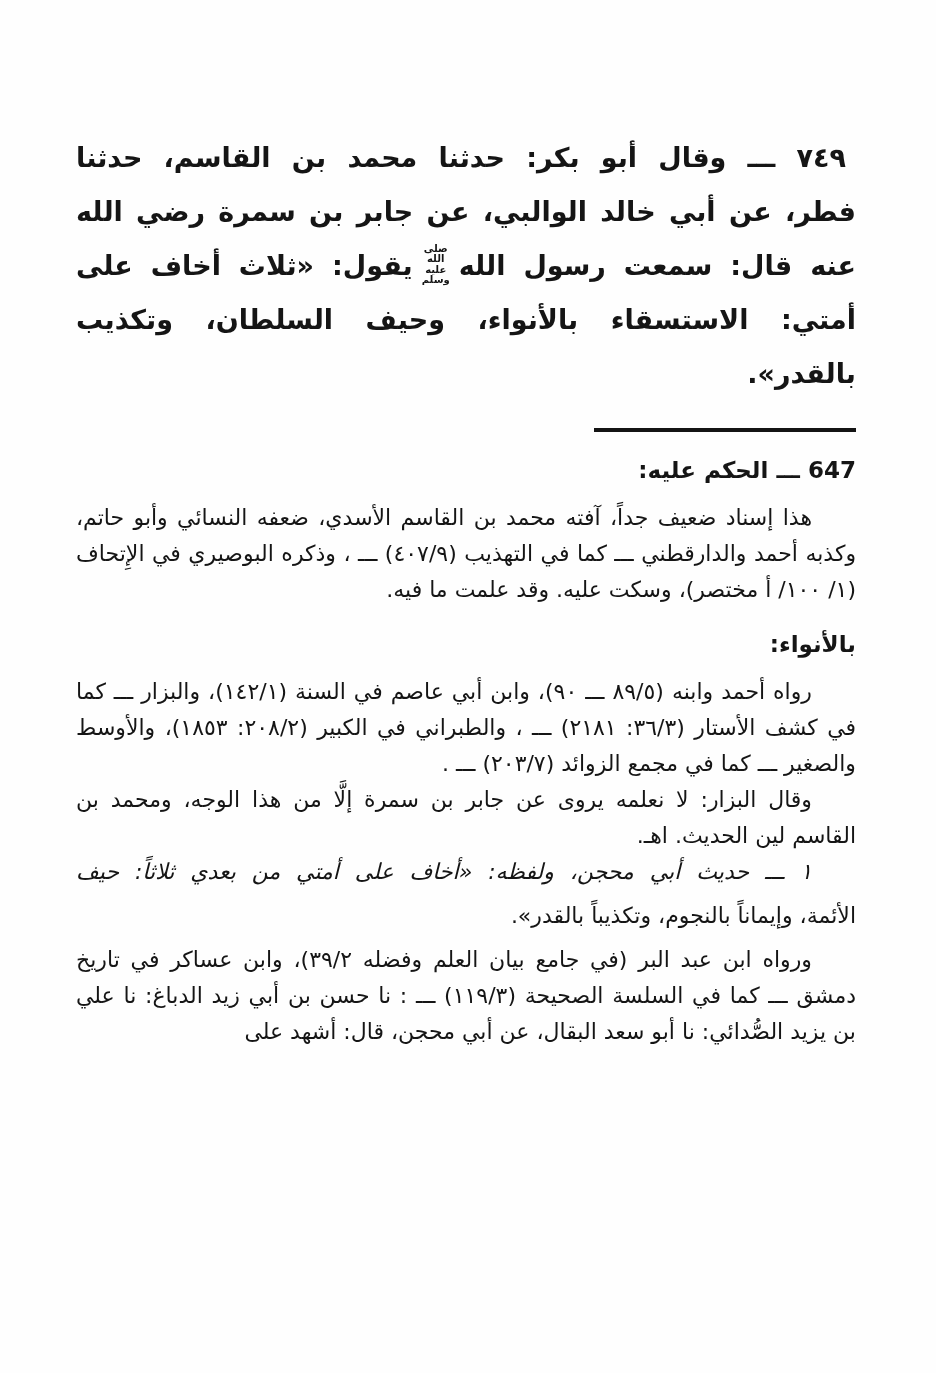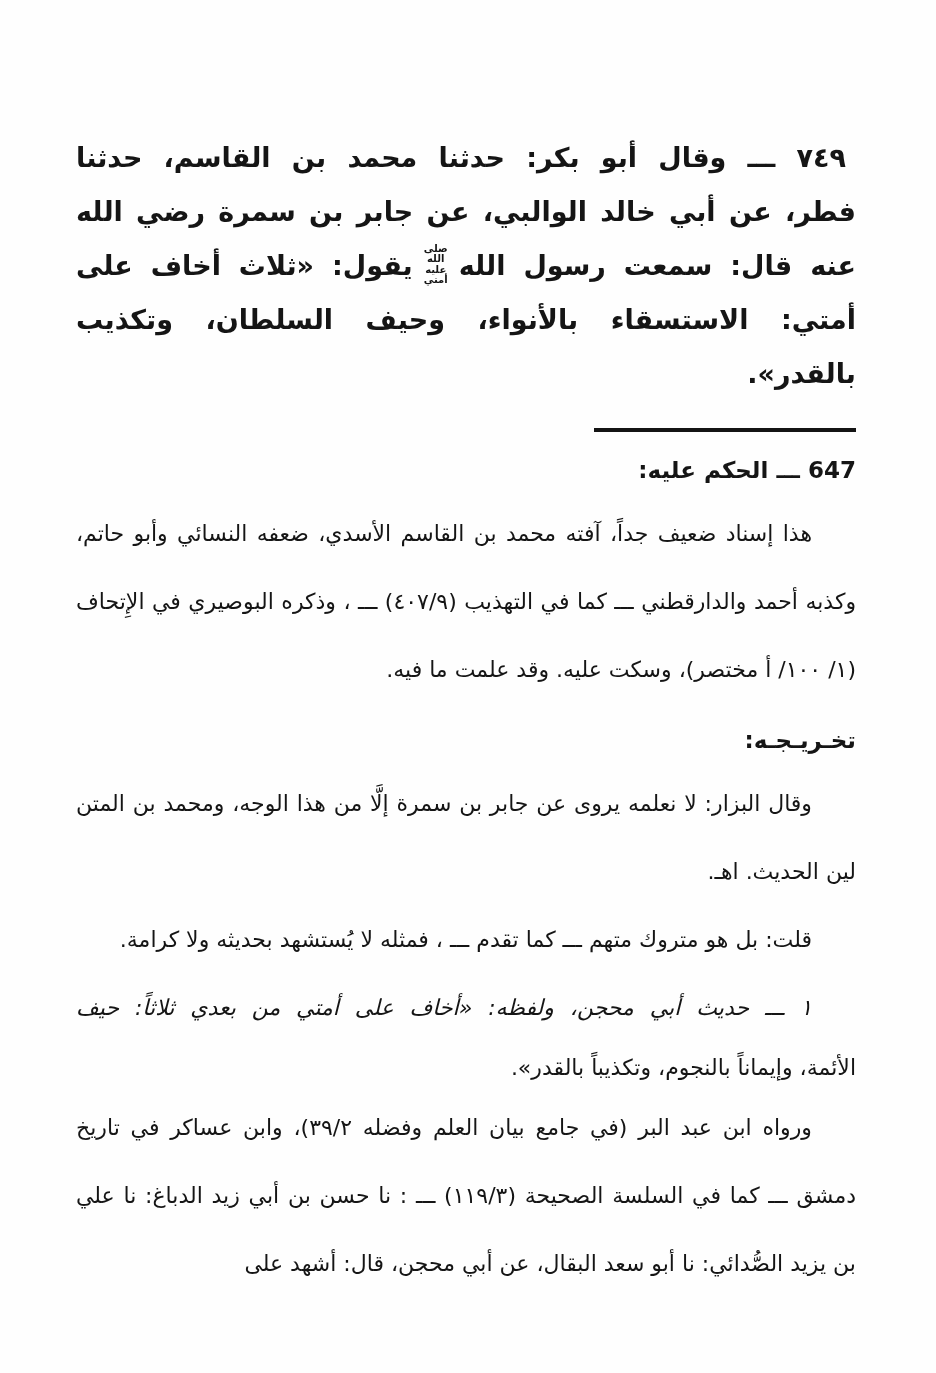--- a/index.html
+++ b/index.html
@@ -52,51 +52,51 @@
     font-size: 23px;
     font-weight: bold;
     line-height: 40px;
     margin: 0 0 10px 0;
   }
   .takhrij-heading {
     margin-top: 16px;
   }
   .body-par {
     font-size: 22px;
-    line-height: 68px;
+    line-height: 36px;
     text-align: justify;
     margin: 0;
   }
   .indent {
     text-indent: 44px;
   }
   .lead-full {
     text-align-last: justify;
     font-style: italic;
   }
   .centered-line {
     font-size: 22px;
     line-height: 52px;
   }
 </style>
 </head>
 <body>
 
 <div class="page">
 
-  <p class="hadith-par"><span>٧٤٩ ـــ وقال أبو بكر: حدثنا محمد بن القاسم، حدثنا فطر، عن أبي خالد الوالبي، عن جابر بن سمرة رضي الله عنه قال: سمعت رسول الله</span><span class="saw">صلى الله عليه أمتي</span><span>يقول: «ثلاث أخاف على أمتي: الاستسقاء بالأنواء، وحيف السلطان، وتكذيب بالقدر».</span></p>
+  <p class="hadith-par"><span>٧٤٩ ـــ وقال أبو بكر: حدثنا محمد بن القاسم، حدثنا فطر، عن أبي خالد الوالبي، عن جابر بن سمرة رضي الله عنه قال: سمعت رسول الله</span><span class="saw">صلى الله عليه وسلم</span><span>يقول: «ثلاث أخاف على أمتي: الاستسقاء بالأنواء، وحيف السلطان، وتكذيب بالقدر».</span></p>
 
   <div class="divider"></div>
 
   <div class="section-heading">647 ـــ الحكم عليه:</div>
   <p class="body-par indent">هذا إسناد ضعيف جداً، آفته محمد بن القاسم الأسدي، ضعفه النسائي وأبو حاتم، وكذبه أحمد والدارقطني ـــ كما في التهذيب (٤٠٧/٩) ـــ ، وذكره البوصيري في الإِتحاف (١/ ١٠٠/ أ مختصر)، وسكت عليه. وقد علمت ما فيه.</p>
 
-  <div class="section-heading takhrij-heading">تخـريـجـه:</div>
+  <div class="section-heading takhrij-heading">بالأنواء:</div>
 
-  <p class="body-par indent">وقال البزار: لا نعلمه يروى عن جابر بن سمرة إلَّا من هذا الوجه، ومحمد بن المتن لين الحديث. اهـ.</p>
-  <p class="body-par indent">قلت: بل هو متروك متهم ـــ كما تقدم ـــ ، فمثله لا يُستشهد بحديثه ولا كرامة.</p>
+  <p class="body-par indent">رواه أحمد وابنه (٨٩/٥ ـــ ٩٠)، وابن أبي عاصم في السنة (١٤٢/١)، والبزار ـــ كما في كشف الأستار (٣٦/٣: ٢١٨١) ـــ ، والطبراني في الكبير (٢٠٨/٢: ١٨٥٣)، والأوسط والصغير ـــ كما في مجمع الزوائد (٢٠٣/٧) ـــ .</p>
+  <p class="body-par indent">وقال البزار: لا نعلمه يروى عن جابر بن سمرة إلَّا من هذا الوجه، ومحمد بن القاسم لين الحديث. اهـ.</p>
 
   <p class="body-par indent lead-full">١ ـــ حديث أبي محجن، ولفظه: «أخاف على أمتي من بعدي ثلاثاً: حيف</p>
   <div class="centered-line">الأئمة، وإيماناً بالنجوم، وتكذيباً بالقدر».</div>
 
   <p class="body-par indent">ورواه ابن عبد البر (في جامع بيان العلم وفضله ٣٩/٢)، وابن عساكر في تاريخ دمشق ـــ كما في السلسة الصحيحة (١١٩/٣) ـــ : نا حسن بن أبي زيد الدباغ: نا علي بن يزيد الصُّدائي: نا أبو سعد البقال، عن أبي محجن، قال: أشهد على</p>
 
 </div>
 
 </body></html>

